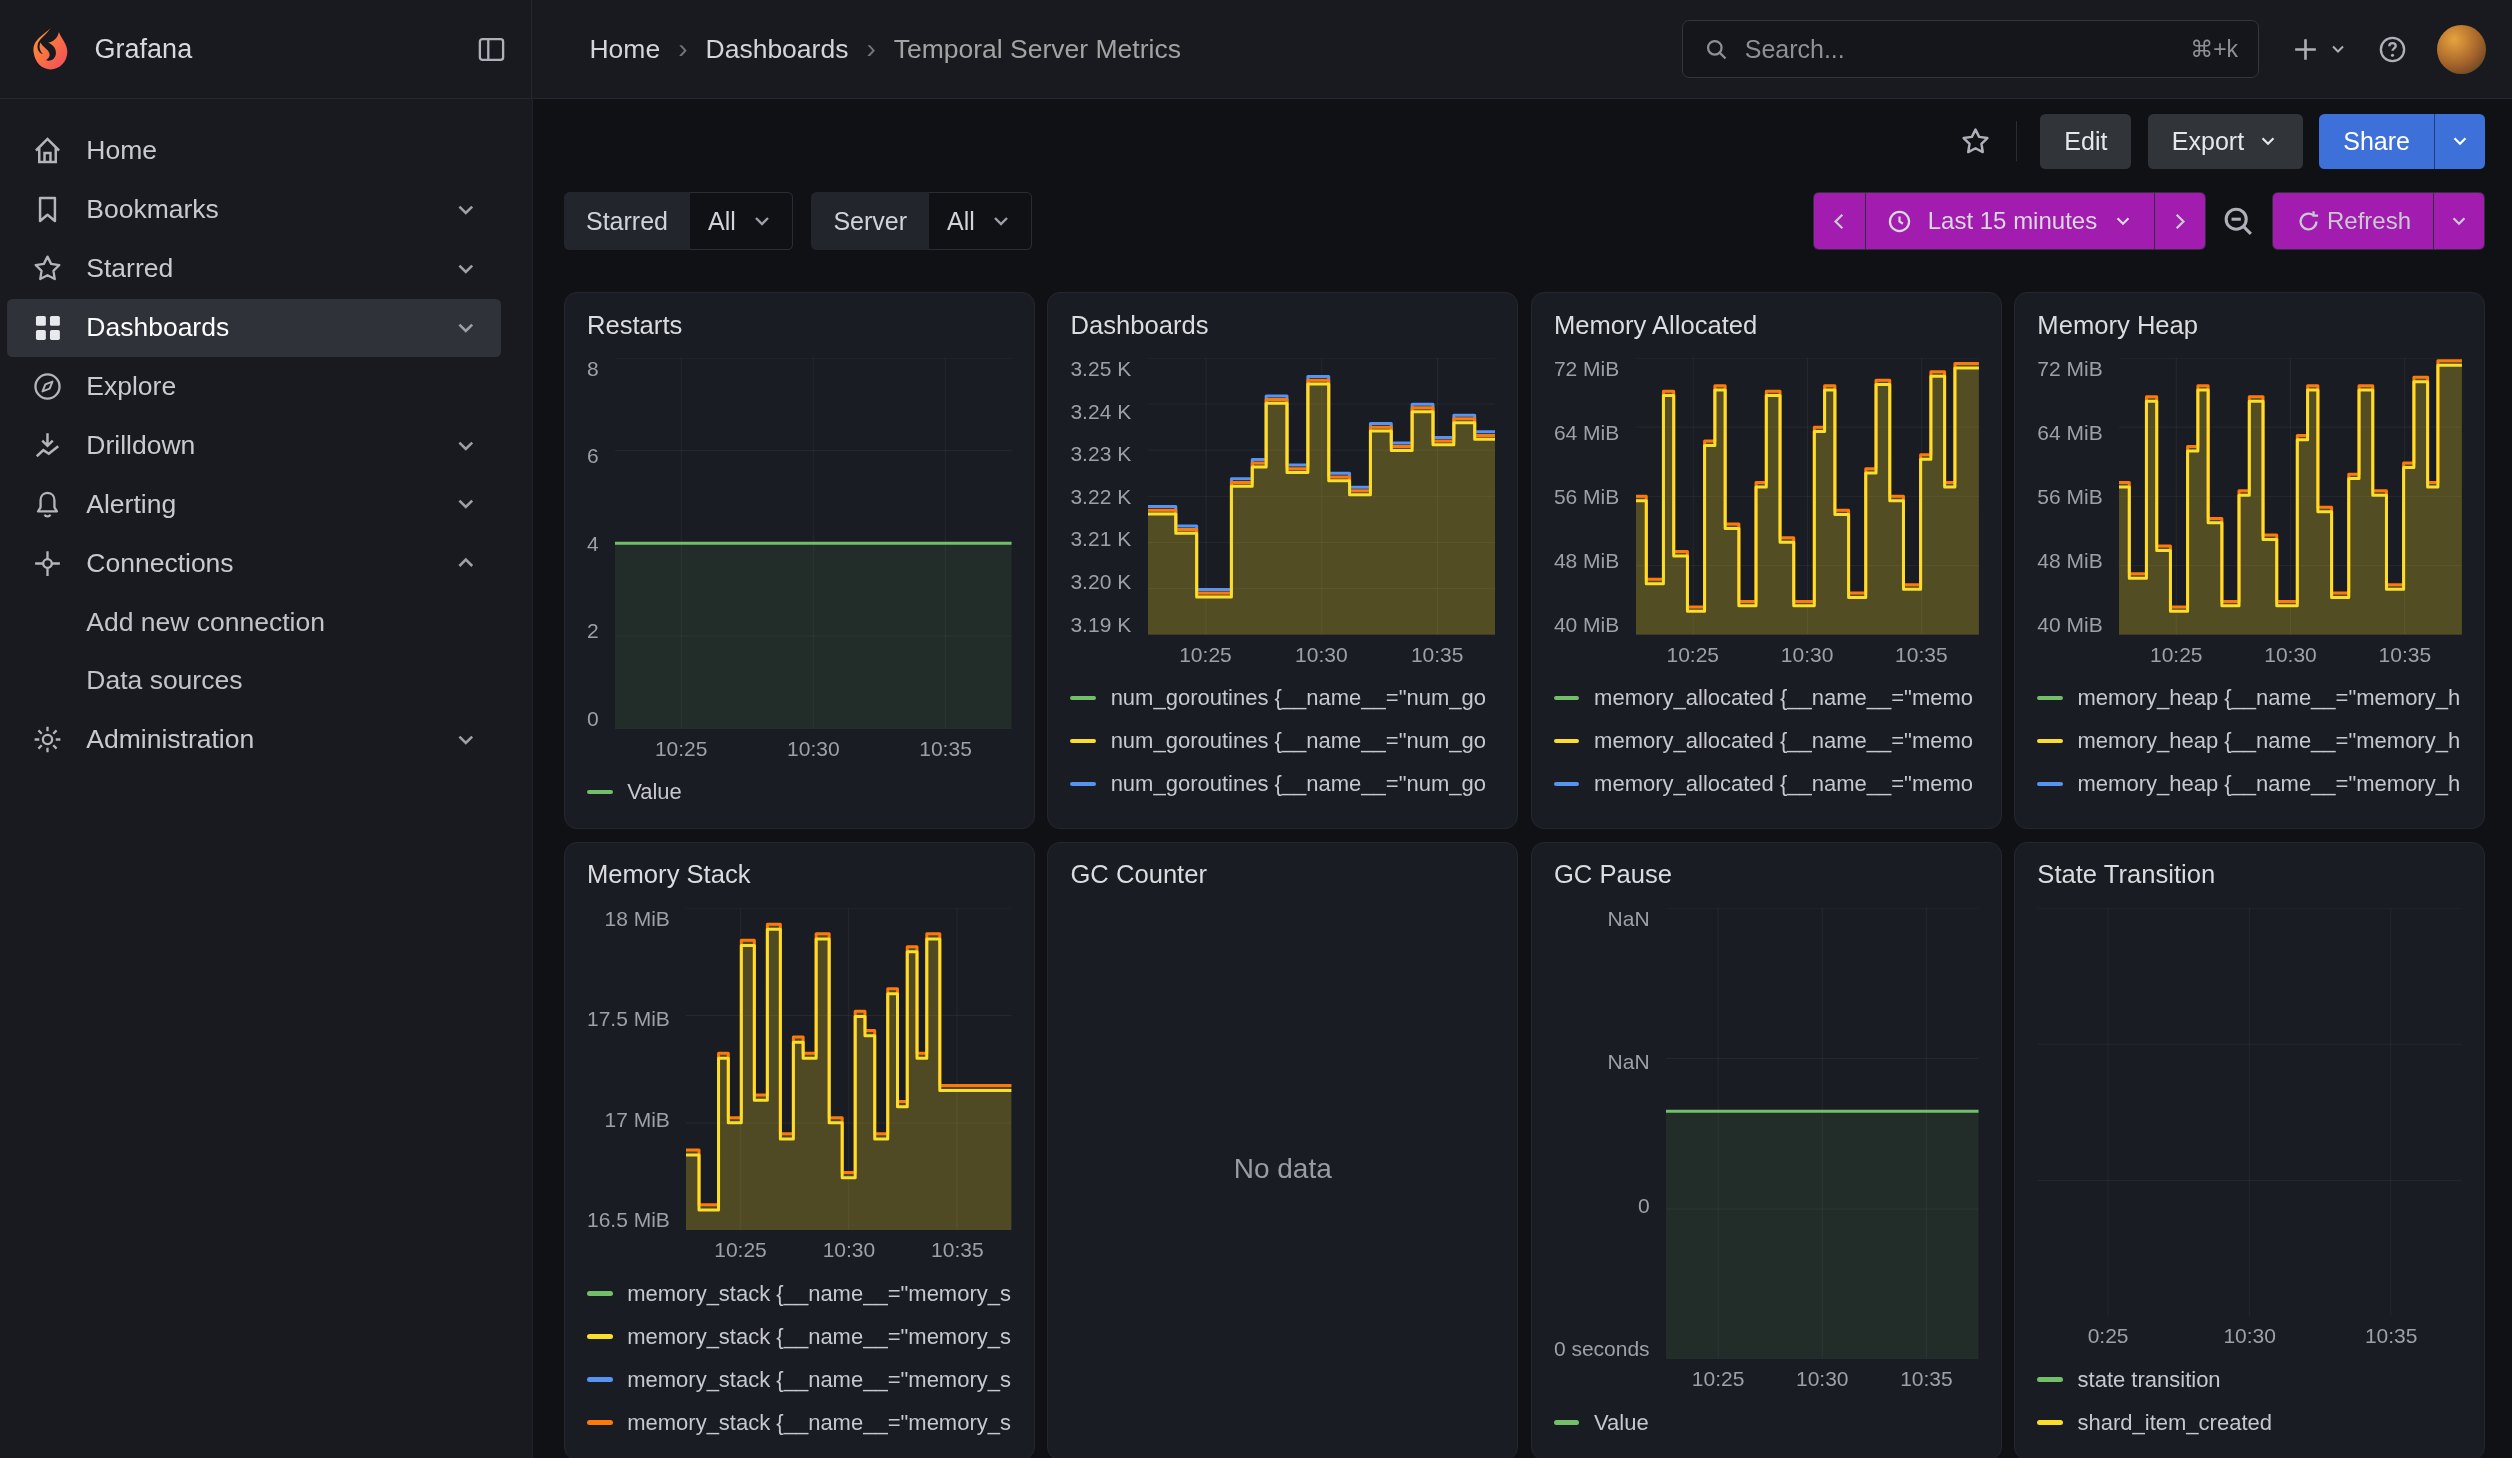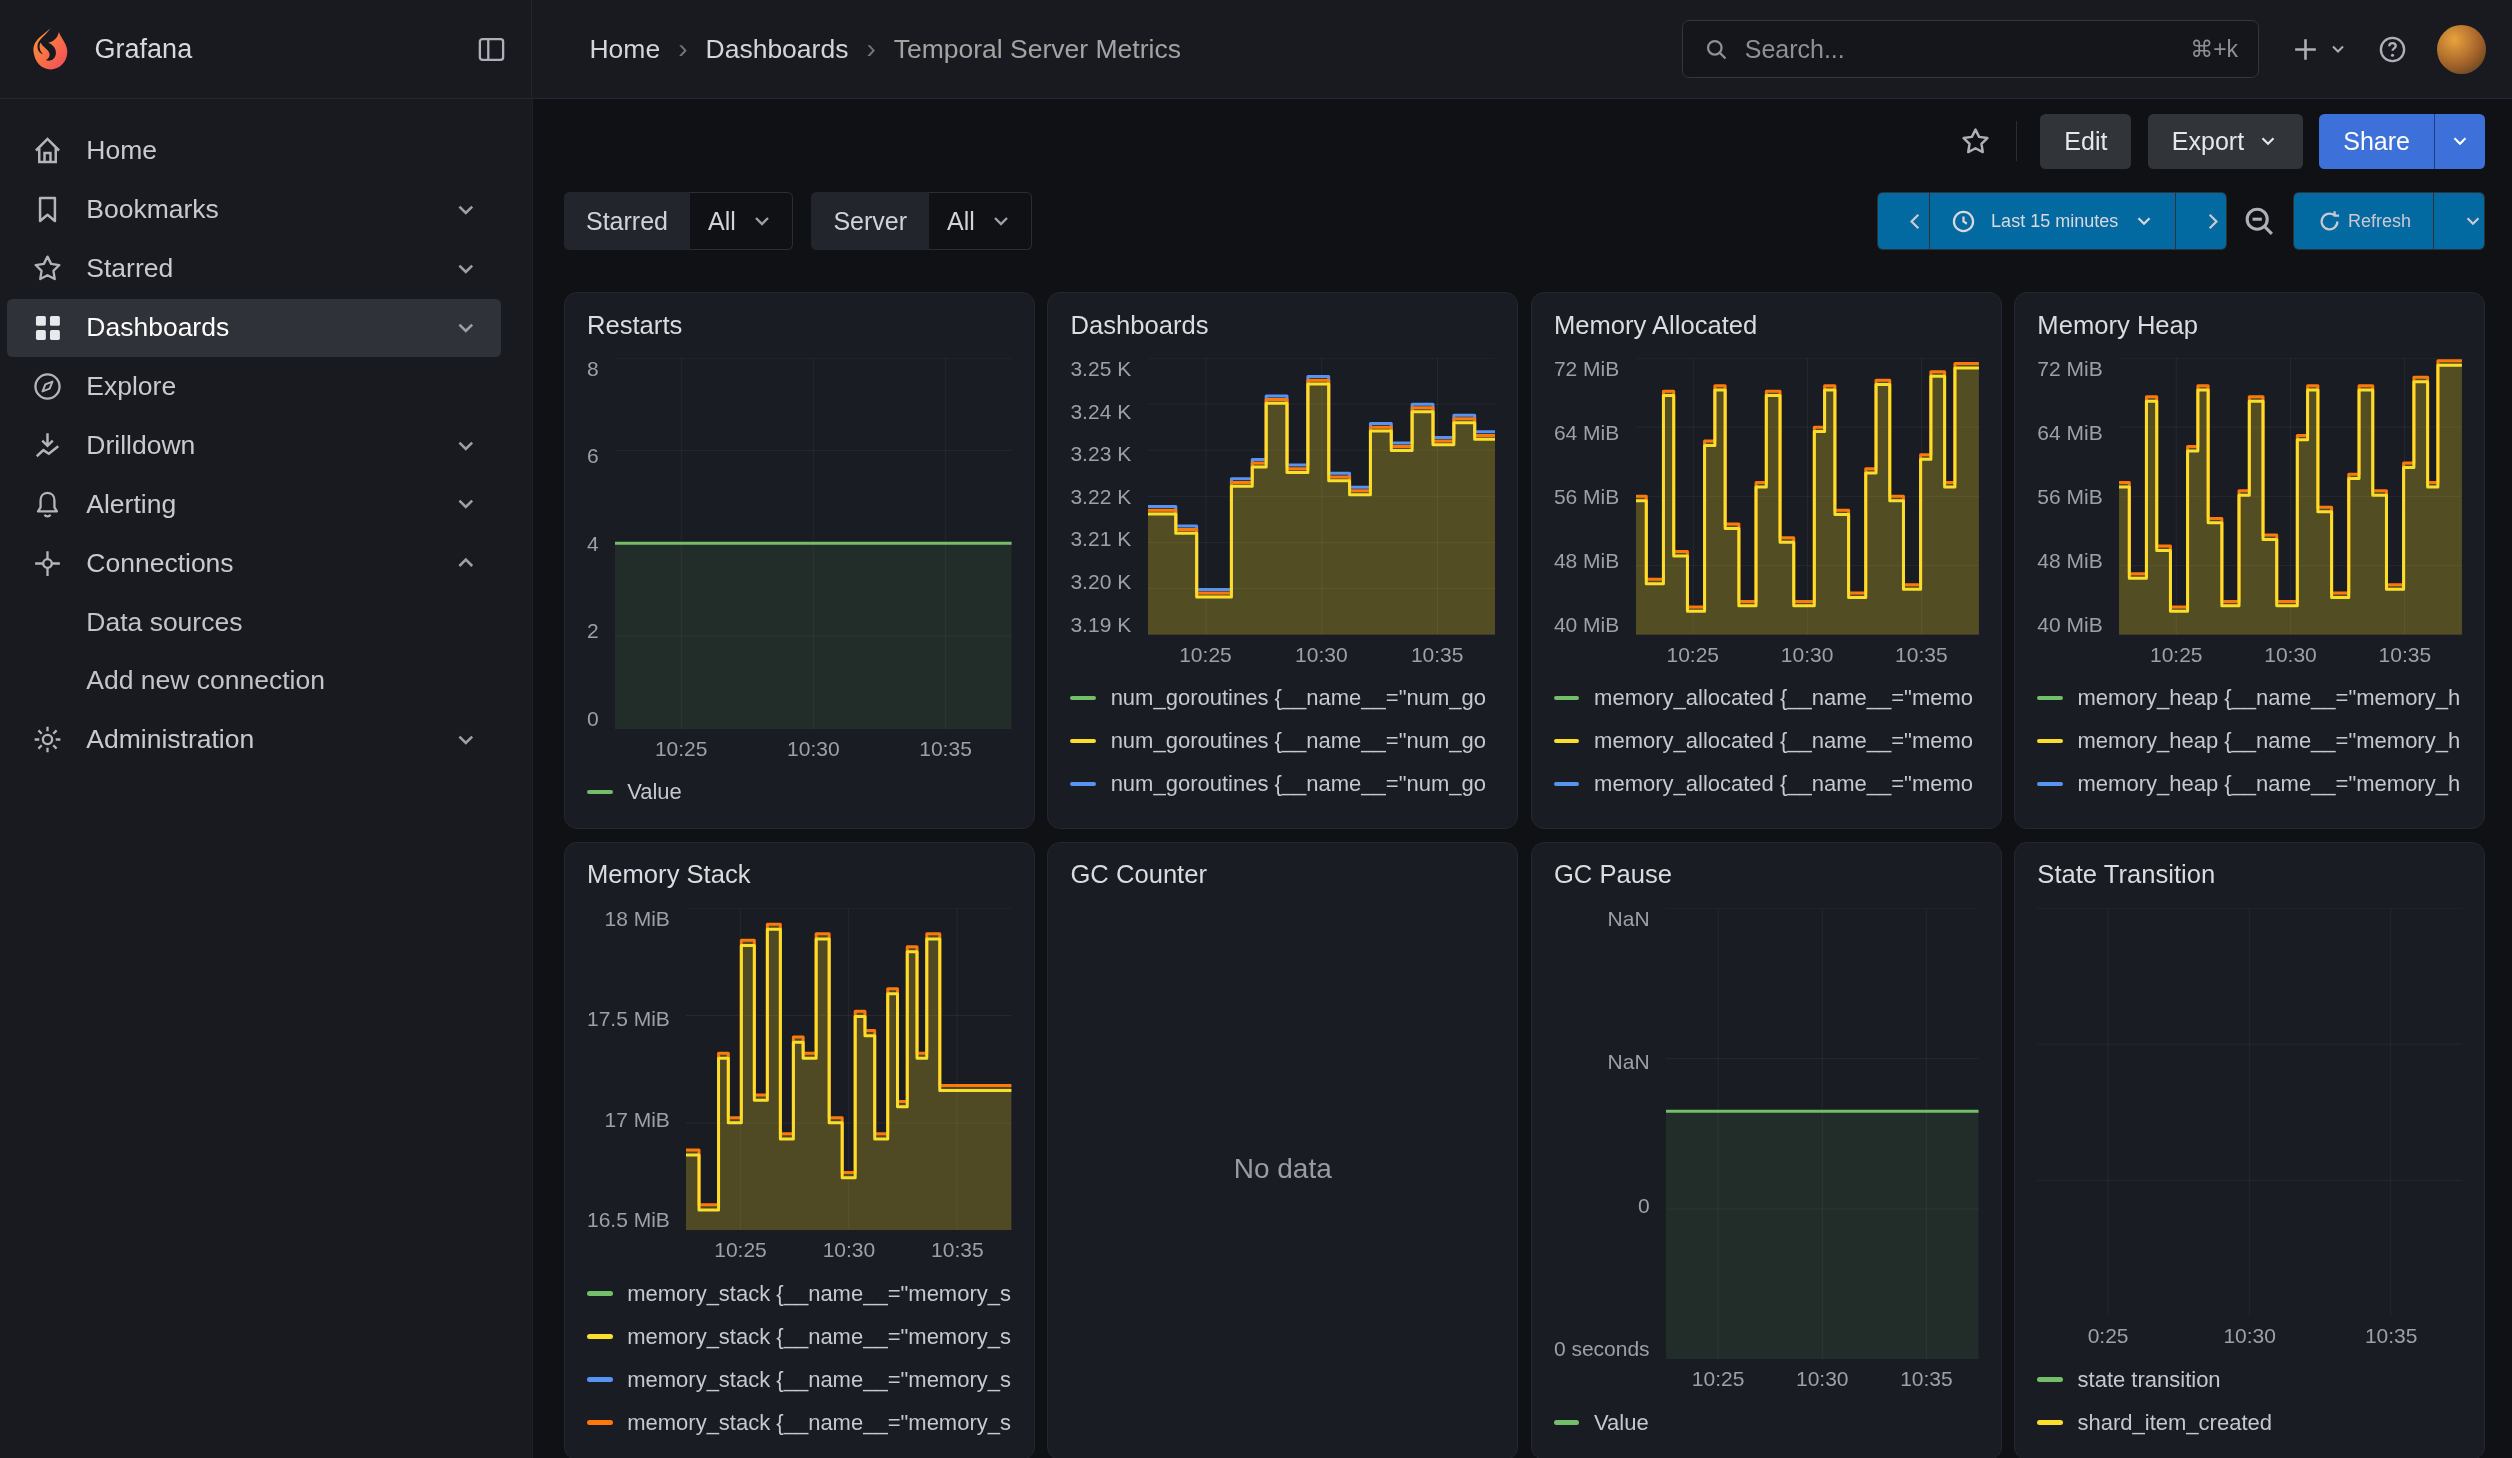--- a/index.html
+++ b/index.html
@@ -79,22 +79,22 @@
   .filters{display:flex;gap:18px}
   .filter{display:flex;height:58px}
   .f-label{background:#22252b;display:flex;align-items:center;padding:0 22px;font-size:25px;
     color:#d2d3d8;border-radius:5.5px 0 0 5.5px}
   .f-value{background:#101115;border:0.9px solid #2a2d34;border-left:none;border-radius:0 5.5px 5.5px 0;
     display:flex;align-items:center;gap:14.6px;padding:0 18px;font-size:25px;color:#d2d3d8;cursor:pointer}
   .f-value svg{width:24px;height:24px;color:#9ea0a8}
 
   .timebar{display:flex;align-items:center;gap:14.6px}
   .tgroup{display:flex;height:58px;border:0.9px solid #2e3138;border-radius:5.5px;overflow:hidden}
-  .tbtn{display:flex;align-items:center;justify-content:flex-end;background:#0369a1;color:#c9cad0;
-    border:none;cursor:pointer;font-size:18px}
+  .tbtn{display:flex;align-items:center;justify-content:center;background:#a21caf;color:#c9cad0;
+    border:none;cursor:pointer;font-size:24px}
   .tbtn + .tbtn{border-left:0.9px solid #2e3138}
   .tbtn.narrow{width:51px}
   .tbtn.range{padding:0 20px;gap:14.6px;color:#d8d9de;font-weight:500}
   .tbtn svg{width:27px;height:27px}
   .zoom-btn svg{width:37px;height:37px}
   .refresh-main{gap:5px;padding:0 22px}
 
   
   .grid{display:grid;grid-template-columns:repeat(4,1fr);gap:12.8px;padding:42px 27px 0 31px}
   .panel{background:var(--panel);border:0.9px solid var(--border);border-radius:13px;
@@ -290,27 +290,27 @@
     <span class="side-label">Connections</span>
     <span class="side-chev up">
       <svg viewBox="0 0 20 20">
                 <path d="M5 7.5 L10 12.5 L15 7.5" fill="none" stroke="currentColor" stroke-width="2"></path>
               </svg>
     </span>
   </div>
 
   <div class="side-item sub">
 
+    <span class="side-label">Add new connection</span>
+
+  </div>
+
+  <div class="side-item sub">
+
     <span class="side-label">Data sources</span>
-
-  </div>
-
-  <div class="side-item sub">
-
-    <span class="side-label">Add new connection</span>
 
   </div>
 
   <div class="side-item">
     <span class="side-icon">
               <svg viewBox="0 0 20 20">
                 <circle cx="10" cy="10" r="2.8" fill="none" stroke="currentColor" stroke-width="1.4"></circle>
                 <path d="M10 2.2 V5 M10 15 V17.8 M2.2 10 H5 M15 10 H17.8 M4.5 4.5 L6.5 6.5 M13.5 13.5 L15.5 15.5 M15.5 4.5 L13.5 6.5 M6.5 13.5 L4.5 15.5" stroke="currentColor" stroke-width="1.4"></path>
               </svg>
             </span>

